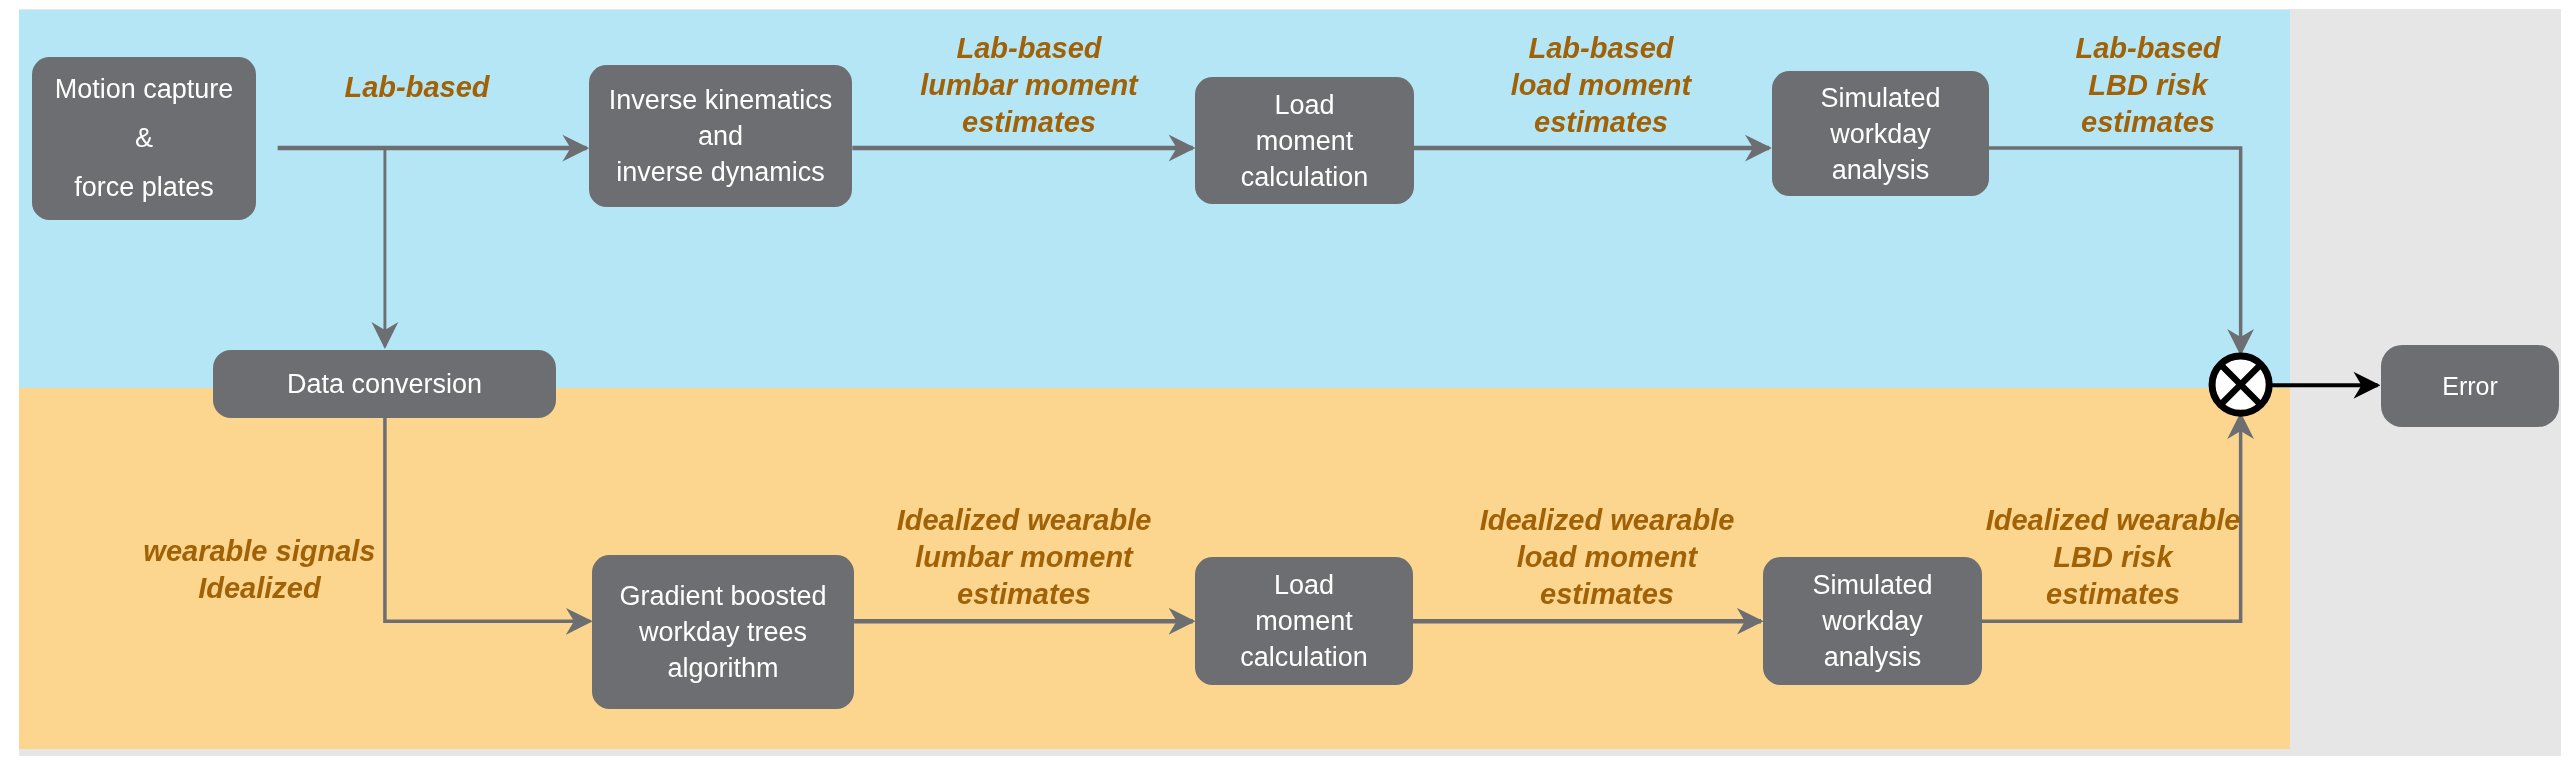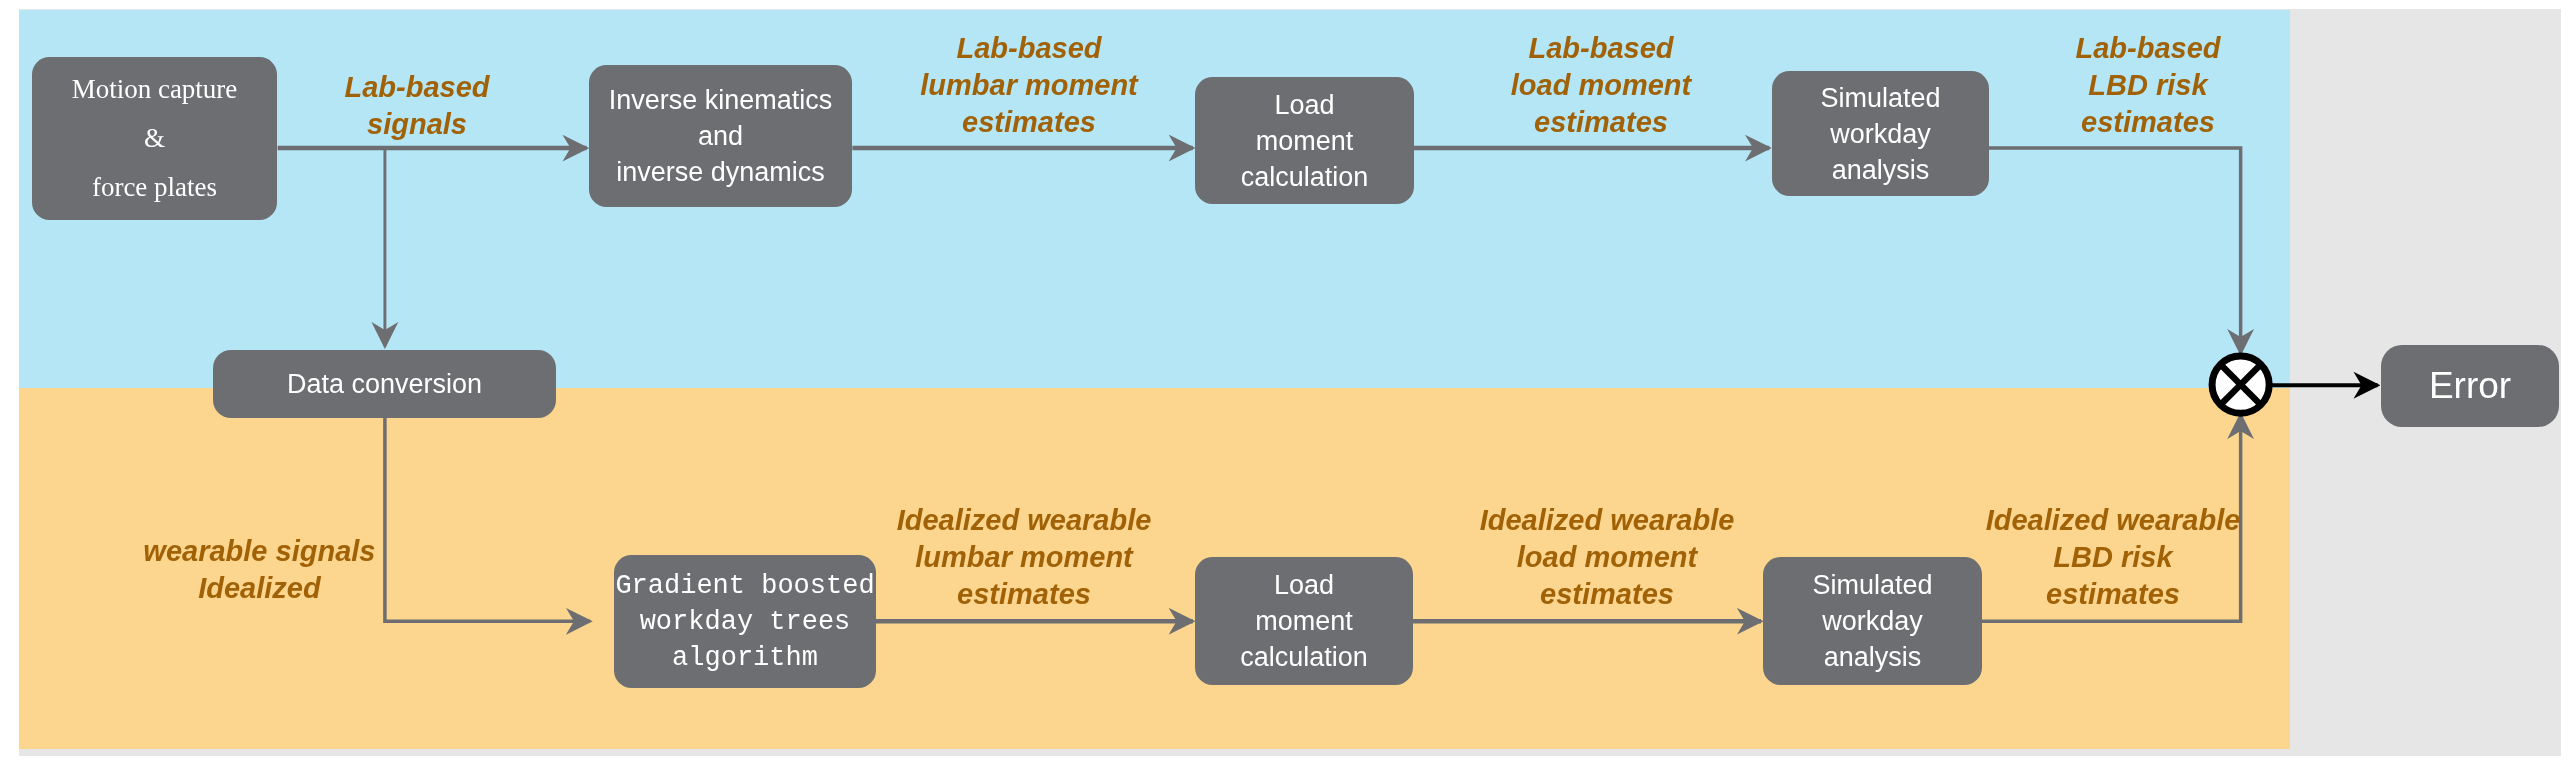--- a/index.html
+++ b/index.html
@@ -18,29 +18,29 @@
   svg.wires path.thin{stroke-width:5px;}
   svg.wires path.mid{stroke-width:6px;}
   svg.wires path.black-wire{fill:none;stroke:#000000;stroke-width:7px;}
   
   .node{
     position:absolute;background:#6d6e71;border-radius:17.5px;color:#ffffff;
     display:flex;flex-direction:column;align-items:center;justify-content:center;
     text-align:center;font-size:27px;line-height:36px;font-weight:400;
   }
   .node span{display:block;}
-  .node-a{left:32px;top:57px;width:245px;height:163px;line-height:49px;font-family:Liberation Serif, serif;}
+  .node-a{left:32px;top:57px;width:224px;height:163px;line-height:49px;}
   .node-b{left:589px;top:65px;width:263px;height:142px;}
   .node-c{left:1195px;top:77px;width:219px;height:127px;}
   .node-d{left:1772px;top:71px;width:217px;height:125px;}
   .node-dc{left:213px;top:350px;width:343px;height:68px;border-radius:18px;}
-  .node-e{left:614px;top:555px;width:262px;height:133px;font-family:Liberation Mono, monospace;}
+  .node-e{left:592px;top:555px;width:262px;height:154px;}
   .node-f{left:1195px;top:557px;width:218px;height:128px;}
   .node-g{left:1763px;top:557px;width:219px;height:128px;}
-  .node-err{left:2381px;top:345px;width:178px;height:82px;border-radius:21px;font-size:37px;}
+  .node-err{left:2381px;top:345px;width:178px;height:82px;border-radius:21px;font-size:25px;}
   
   .edge-label{
     position:absolute;width:478px;text-align:center;color:#a16207;
     font-size:29px;line-height:37px;font-weight:bold;font-style:italic;
   }
   .edge-label span{display:block;}
   .lbl-lab-signals{left:178px;top:69px;}
   .lbl-lab-lumbar{left:790px;top:30px;}
   .lbl-lab-load{left:1362px;top:30px;}
   .lbl-lab-lbd{left:1909px;top:30px;}
@@ -131,21 +131,20 @@
     <span>workday</span>
     <span>analysis</span>
   </div>
 
   <div class="node node-err">
     <span>Error</span>
   </div>
 
   <div class="edge-label lbl-lab-signals">
     <span>Lab-based</span>
-    <span>signals</span>
   </div>
 
   <div class="edge-label lbl-lab-lumbar">
     <span>Lab-based</span>
     <span>lumbar moment</span>
     <span>estimates</span>
   </div>
 
   <div class="edge-label lbl-lab-load">
     <span>Lab-based</span>

